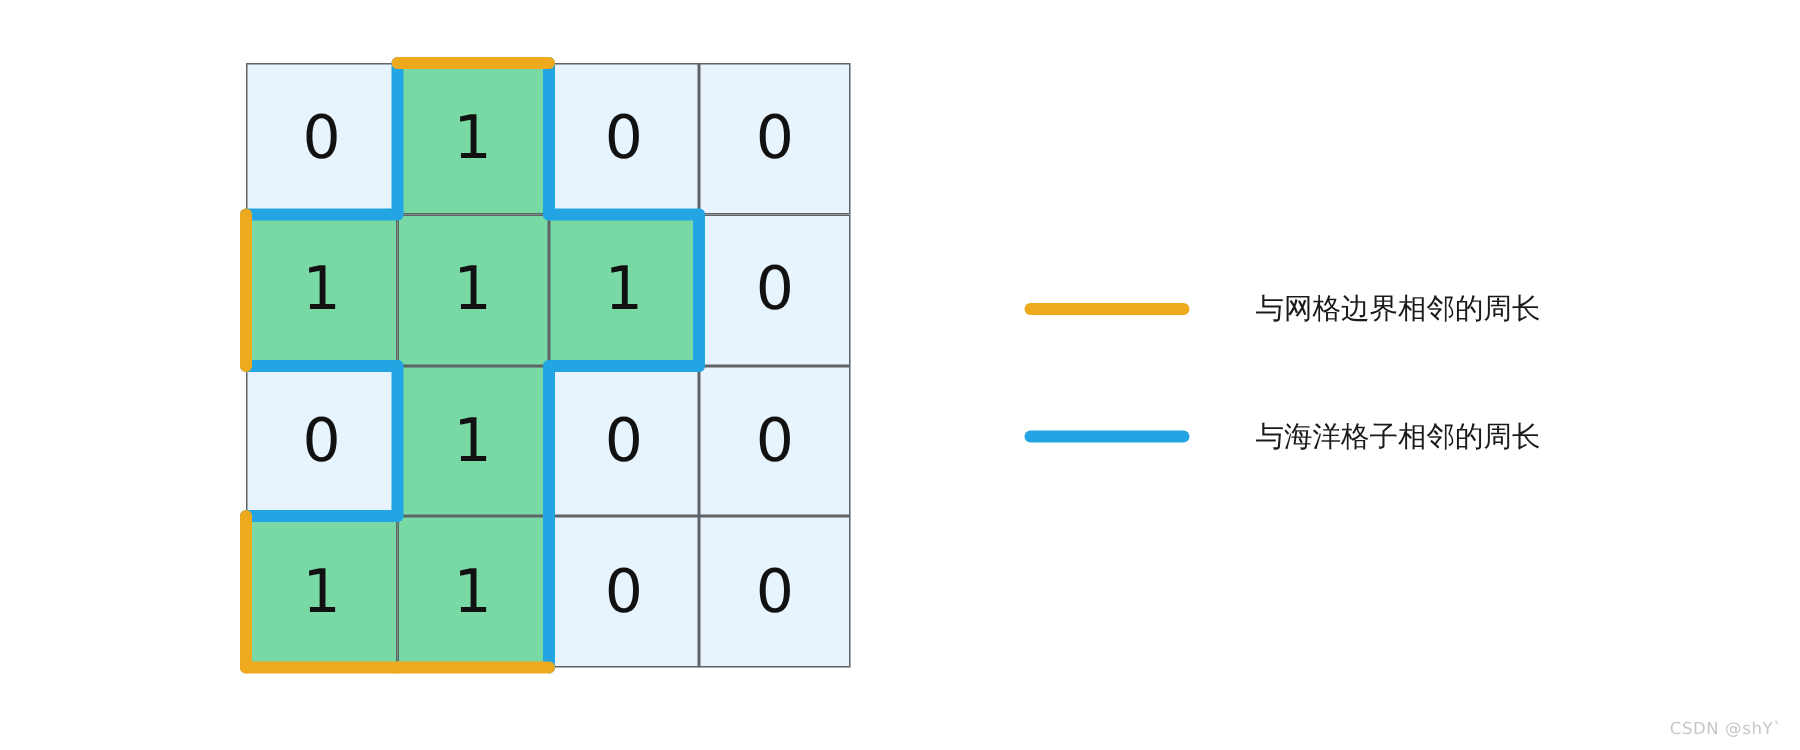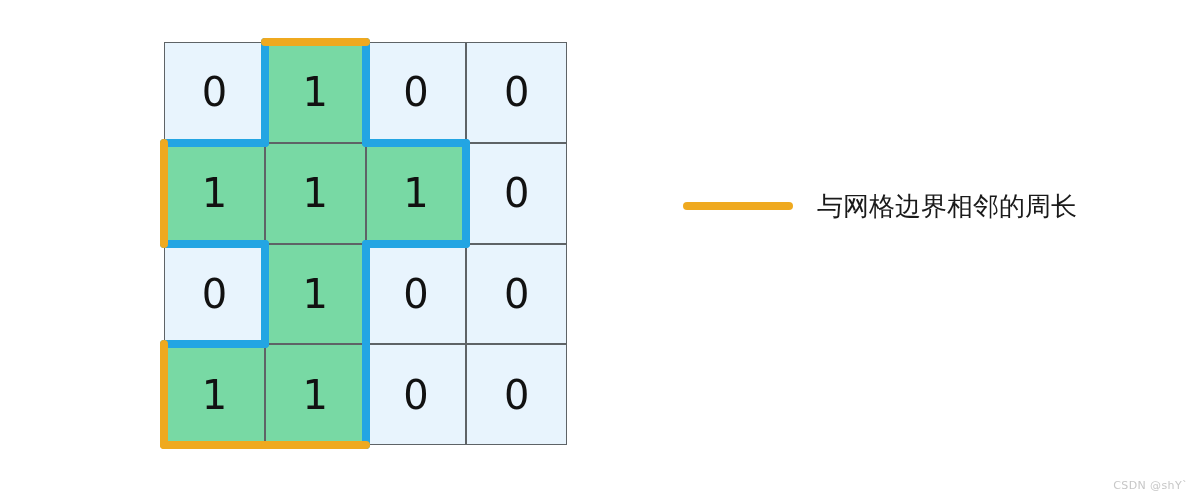--- a/index.html
+++ b/index.html
@@ -75,22 +75,22 @@
   .legend-row + .legend-row { margin-top: 43px; }
   .legend-swatch {
     width: 110px;
     height: 8px;
     border-radius: 4px;
     flex: 0 0 auto;
   }
   .legend-swatch.boundary { background: #efa91f; }
   .legend-swatch.ocean    { background: #23a5e3; }
   .legend-text {
-    margin-left: 24px;
-    font-size: 26px;
+    margin-left: 44px;
+    font-size: 19px;
     line-height: 1;
     color: #1a1a1a;
     white-space: nowrap;
     font-family: "DejaVu Sans", "Liberation Sans", sans-serif;
   }
 
   
   #watermark {
     position: absolute;
     right: 12px;
@@ -177,17 +177,21 @@
         <div class="edge ocean h" style="left: -4px; width: 108.75px; top: 298.25px;"></div>
         <div class="edge ocean v" style="top: 298.25px; height: 108.75px; left: 197.5px;"></div>
       </div>
   </div>
 
   <div id="legend">
     <div class="legend-row">
       <span class="legend-swatch boundary"></span>
       <span class="legend-text">与网格边界相邻的周长</span>
     </div>
+    <div class="legend-row">
+      <span class="legend-swatch ocean"></span>
+      <span class="legend-text">与海洋格子相邻的周长</span>
+    </div>
   </div>
 
   <div id="watermark">CSDN @shY`</div>
 
 </div>
 
 </body></html>

